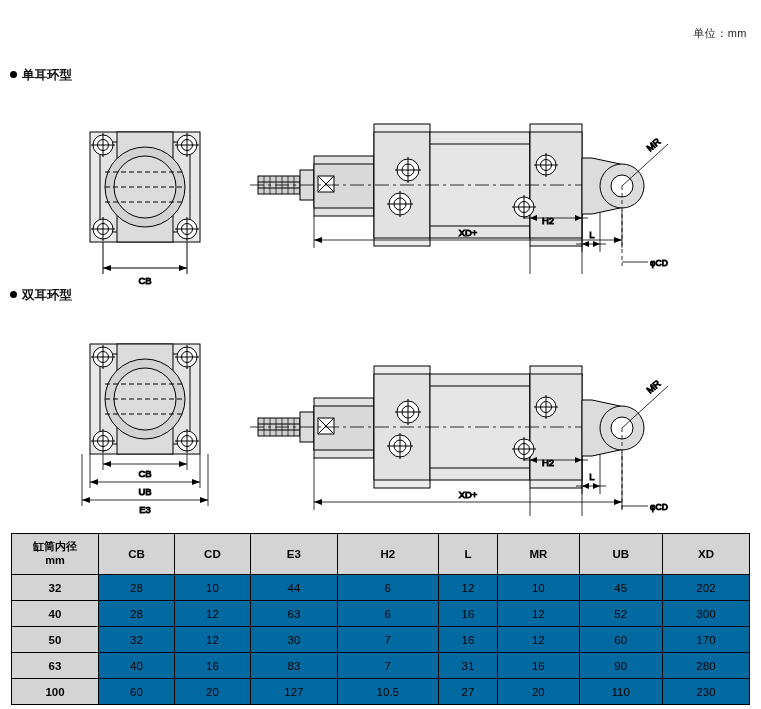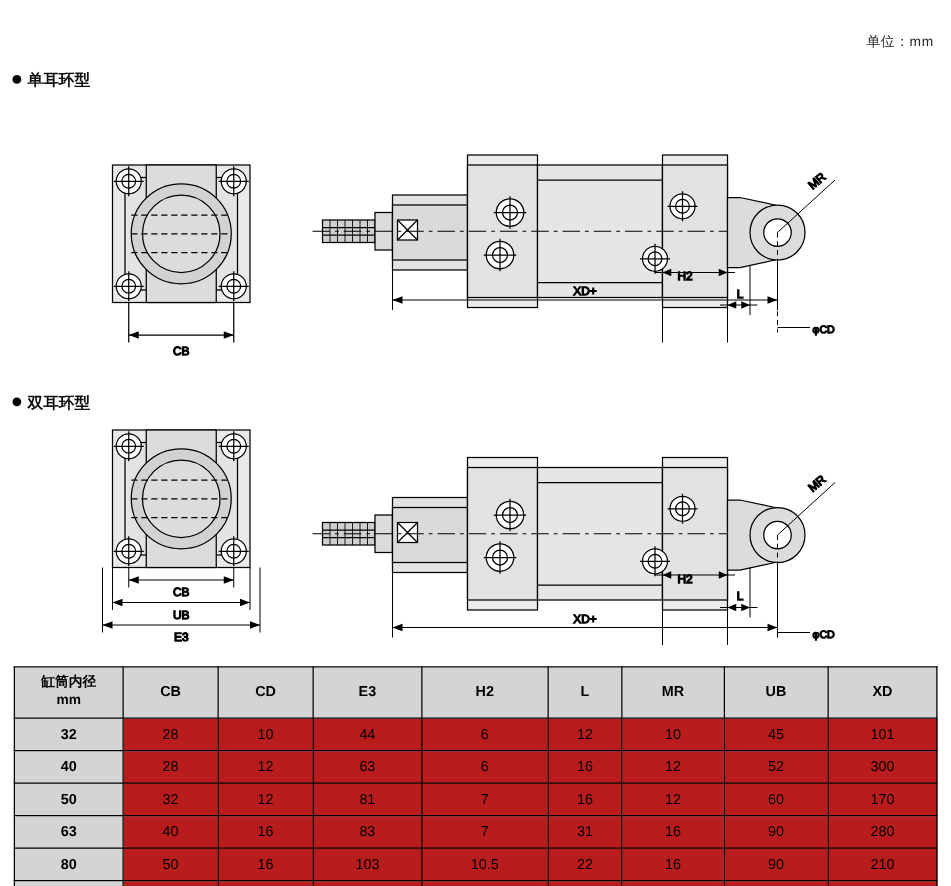--- a/index.html
+++ b/index.html
@@ -39,22 +39,22 @@
     display: inline-block;
     width: 7px;
     height: 7px;
     border-radius: 50%;
     background: #000;
     margin-right: 5px;
     vertical-align: middle;
     position: relative;
     top: -1px;
   }
-  #title1 { top: 56px; text-align: right; }
-  #title2 { top: 314px; }
+  #title1 { top: 67px; text-align: right; }
+  #title2 { top: 287px; }
 
   .dwg {
     position: absolute;
     left: 0;
     top: 0;
   }
 
   
   .spec-table {
     position: absolute;
@@ -80,21 +80,21 @@
     line-height: 1.25;
     width: 86px;
     font-size: 11px;
   }
   .spec-table tbody td.first {
     background: #d4d4d4;
     font-weight: bold;
     width: 86px;
   }
   .spec-table tbody td {
-    background: #b91c1c;
+    background: #0369a1;
   }
   .lbl {
     font-size: 9.5px;
     fill: #000;
     font-family: "Liberation Sans", sans-serif;
   }
   .lbl-s {
     font-size: 8.5px;
     fill: #000;
     font-family: "Liberation Sans", sans-serif;
@@ -427,67 +427,56 @@
     <tbody>
       <tr>
         <td class="first">32</td>
         <td>28</td>
         <td>10</td>
         <td>44</td>
         <td>6</td>
         <td>12</td>
         <td>10</td>
         <td>45</td>
-        <td>101</td>
+        <td>202</td>
       </tr>
       <tr>
         <td class="first">40</td>
         <td>28</td>
         <td>12</td>
         <td>63</td>
         <td>6</td>
         <td>16</td>
         <td>12</td>
         <td>52</td>
         <td>300</td>
       </tr>
       <tr>
         <td class="first">50</td>
         <td>32</td>
         <td>12</td>
-        <td>81</td>
+        <td>30</td>
         <td>7</td>
         <td>16</td>
         <td>12</td>
         <td>60</td>
         <td>170</td>
       </tr>
       <tr>
         <td class="first">63</td>
         <td>40</td>
         <td>16</td>
         <td>83</td>
         <td>7</td>
         <td>31</td>
         <td>16</td>
         <td>90</td>
         <td>280</td>
       </tr>
       <tr>
-        <td class="first">80</td>
-        <td>50</td>
-        <td>16</td>
-        <td>103</td>
-        <td>10.5</td>
-        <td>22</td>
-        <td>16</td>
-        <td>90</td>
-        <td>210</td>
-      </tr>
-      <tr>
         <td class="first">100</td>
         <td>60</td>
         <td>20</td>
         <td>127</td>
         <td>10.5</td>
         <td>27</td>
         <td>20</td>
         <td>110</td>
         <td>230</td>
       </tr>

